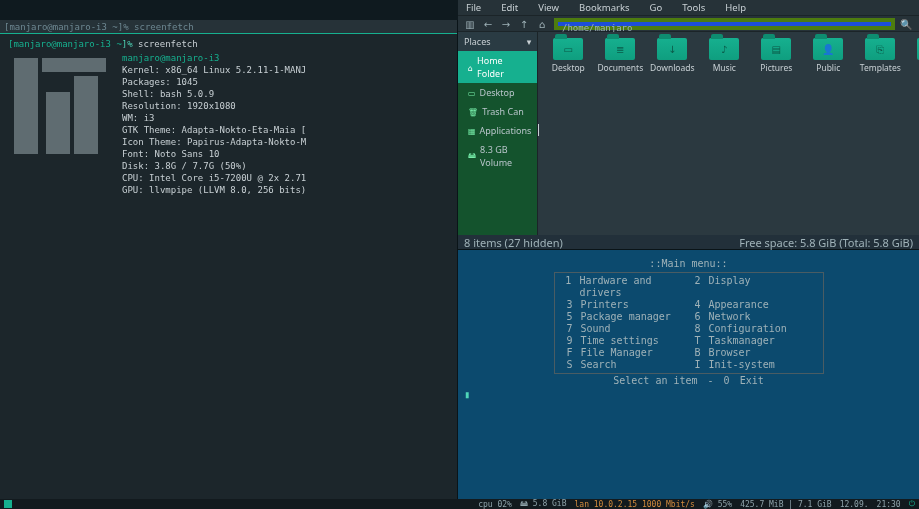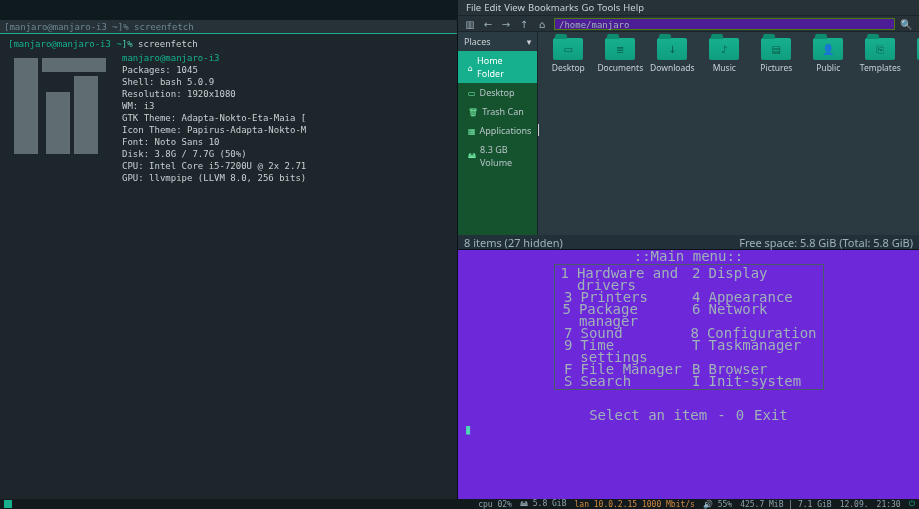--- a/index.html
+++ b/index.html
@@ -71,21 +71,21 @@
 
 .fm {
   background: #263238;
   height: 100%;
   display: flex; flex-direction: column;
   color: #c8d0d4;
 }
 .fm-menu {
   height: 16px;
   display: flex;
-  gap: 3px;
+  gap: 20px;
   padding: 0 8px;
   align-items: center;
   font-size: 9.5px;
   color: #c8d0d4;
   border-bottom: 1px solid #1b2428;
 }
 .fm-menu span { cursor: default; }
 .fm-toolbar {
   height: 16px;
   display: flex;
@@ -95,27 +95,27 @@
   border-bottom: 1px solid #1b2428;
 }
 .fm-toolbar .btn {
   width: 12px; height: 12px;
   display: inline-flex; align-items: center; justify-content: center;
   color: #9fb2b8;
   font-size: 10px;
 }
 .fm-path {
   flex: 1;
-  background: #4c1d95;
+  background: #1d4ed8;
   height: 12px;
   font-size: 9px;
   line-height: 12px;
   padding: 0 4px;
   color: #9fb2b8;
-  border: 1px solid #4d7c0f;
+  border: 4px solid #4d7c0f;
 }
 .fm-body { flex: 1; display: flex; }
 .fm-side {
   width: 82px;
   background: #14532d;
   border-right: 1px solid #1b2428;
   display: flex; flex-direction: column;
   font-size: 9px;
 }
 .side-hdr {
@@ -185,45 +185,45 @@
 }
 .fm-cursor {
   position: absolute;
   left: 0; top: 92px;
   width: 1px; height: 12px;
   background: #c8d0d4;
 }
 
 
 .settings {
-  background: #6d28d9;
+  background: #0c4a6e;
   height: 100%;
-  padding: 0 6px;
-  font-size: 14px;
+  padding: 8px 6px;
+  font-size: 10px;
   line-height: 12px;
 }
 .settings-title {
   text-align: center;
   color: #9fb2b8;
   margin-bottom: 2px;
 }
 .settings-box {
   border: 1px solid #4a5c63;
   margin: 0 auto;
   width: 270px;
   padding: 2px 6px;
 }
 .settings-row { display: flex; }
 .settings-row .col { width: 50%; display: flex; gap: 8px; }
 .settings-row .num { color: #9fb2b8; width: 12px; text-align: right; }
 .settings-row .label { color: #9fb2b8; }
 .settings-select {
   display: flex;
   gap: 10px;
-  margin-top: 19px;
+  margin-top: 1px;
   justify-content: center;
   color: #9fb2b8;
 }
 .settings-cursor {
   color: #4fd6b8;
   margin-top: 2px;
 }
 
 
 .statusbar {
@@ -258,20 +258,21 @@
       </div>
       <div class="fetch">
         <div class="logo">
           <div class="bar b1"></div>
             <div class="bar b2"></div>
             <div class="bar b3"></div>
             <div class="bar b4"></div>
         </div>
         <div class="info-lines">
           <div class="label">manjaro@manjaro-i3</div>
+          <div>Kernel: x86_64 Linux 5.2.11-1-MANJ</div>
           <div>Packages: 1045</div>
           <div>Shell: bash 5.0.9</div>
           <div>Resolution: 1920x1080</div>
           <div>WM: i3</div>
           <div>GTK Theme: Adapta-Nokto-Eta-Maia [</div>
           <div>Icon Theme: Papirus-Adapta-Nokto-M</div>
           <div>Font: Noto Sans 10</div>
           <div>Disk: 3.8G / 7.7G (50%)</div>
           <div>CPU: Intel Core i5-7200U @ 2x 2.71</div>
           <div>GPU: llvmpipe (LLVM 8.0, 256 bits)</div>

